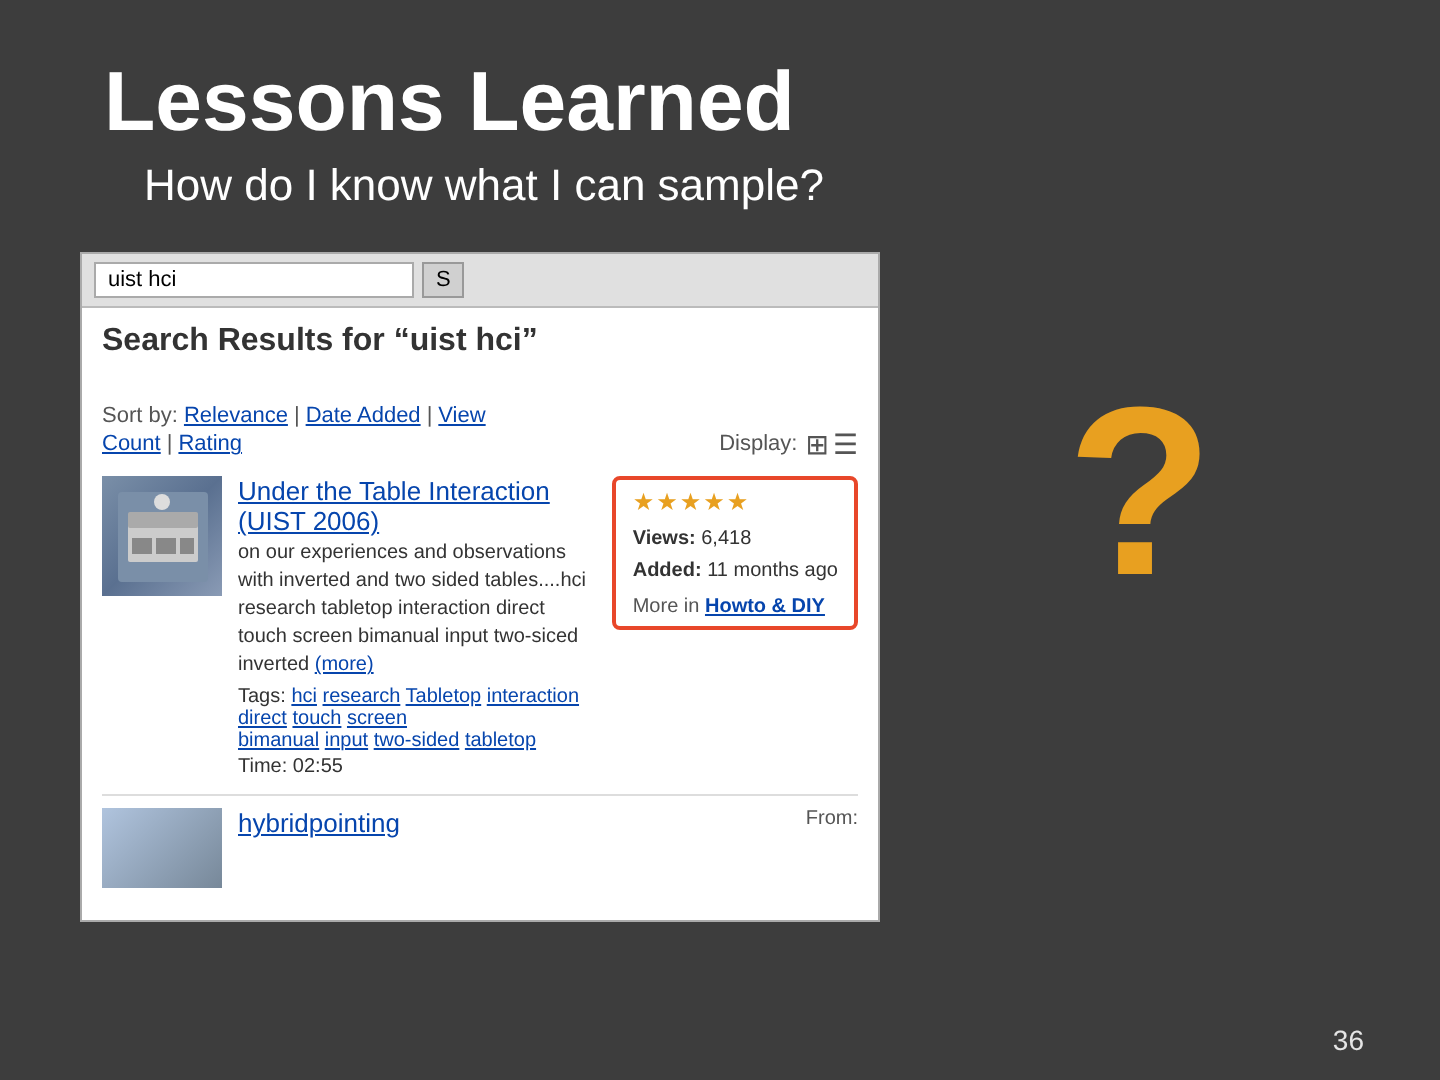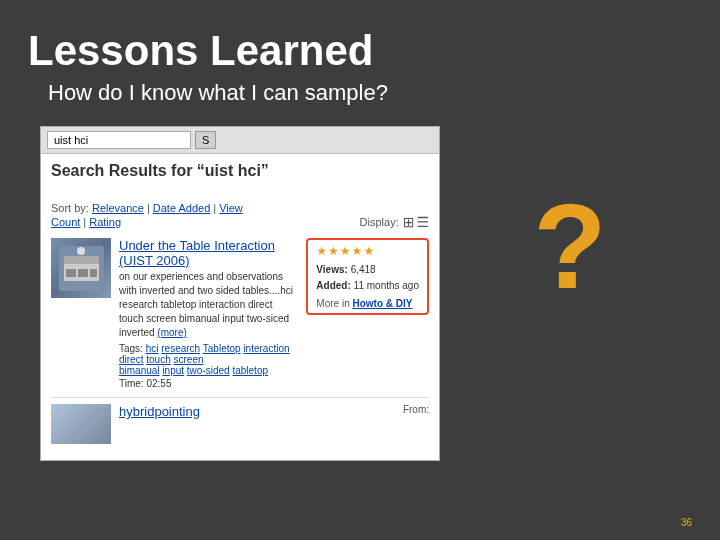--- a/index.html
+++ b/index.html
@@ -13,21 +13,21 @@
     }
 
     .slide-container {
       width: 720px;
       height: 540px;
       background: #3d3d3d;
       position: relative;
     }
 
     .title-section {
-      padding: 28px 40px 10px 28px;
+      padding: 28px 40px 10px 52px;
     }
 
     .main-title {
       font-size: 42px;
       font-weight: bold;
       color: #ffffff;
       line-height: 1.1;
       margin-bottom: 6px;
     }
 
@@ -66,21 +66,21 @@
       align-items: center;
       gap: 4px;
       border-bottom: 1px solid #bbb;
     }
 
     .search-box {
       background: white;
       border: 1px solid #aaa;
       padding: 2px 6px;
       font-size: 11px;
-      width: 144px;
+      width: 160px;
     }
 
     .browser-btn {
       background: #d0d0d0;
       border: 1px solid #999;
       padding: 2px 6px;
       font-size: 11px;
       cursor: pointer;
     }
 
@@ -233,23 +233,23 @@
     .question-mark {
       font-size: 120px;
       font-weight: bold;
       color: #e8a020;
       line-height: 1;
     }
 
     .slide-number {
       position: absolute;
       bottom: 12px;
-      right: 28px;
-      color: #eab308;
-      font-size: 10px;
+      right: 38px;
+      color: #e5e5e5;
+      font-size: 14px;
     }
 
     .result-right-col {
       display: flex;
       flex-direction: column;
       align-items: flex-end;
     }
 
     .display-area {
       display: flex;

